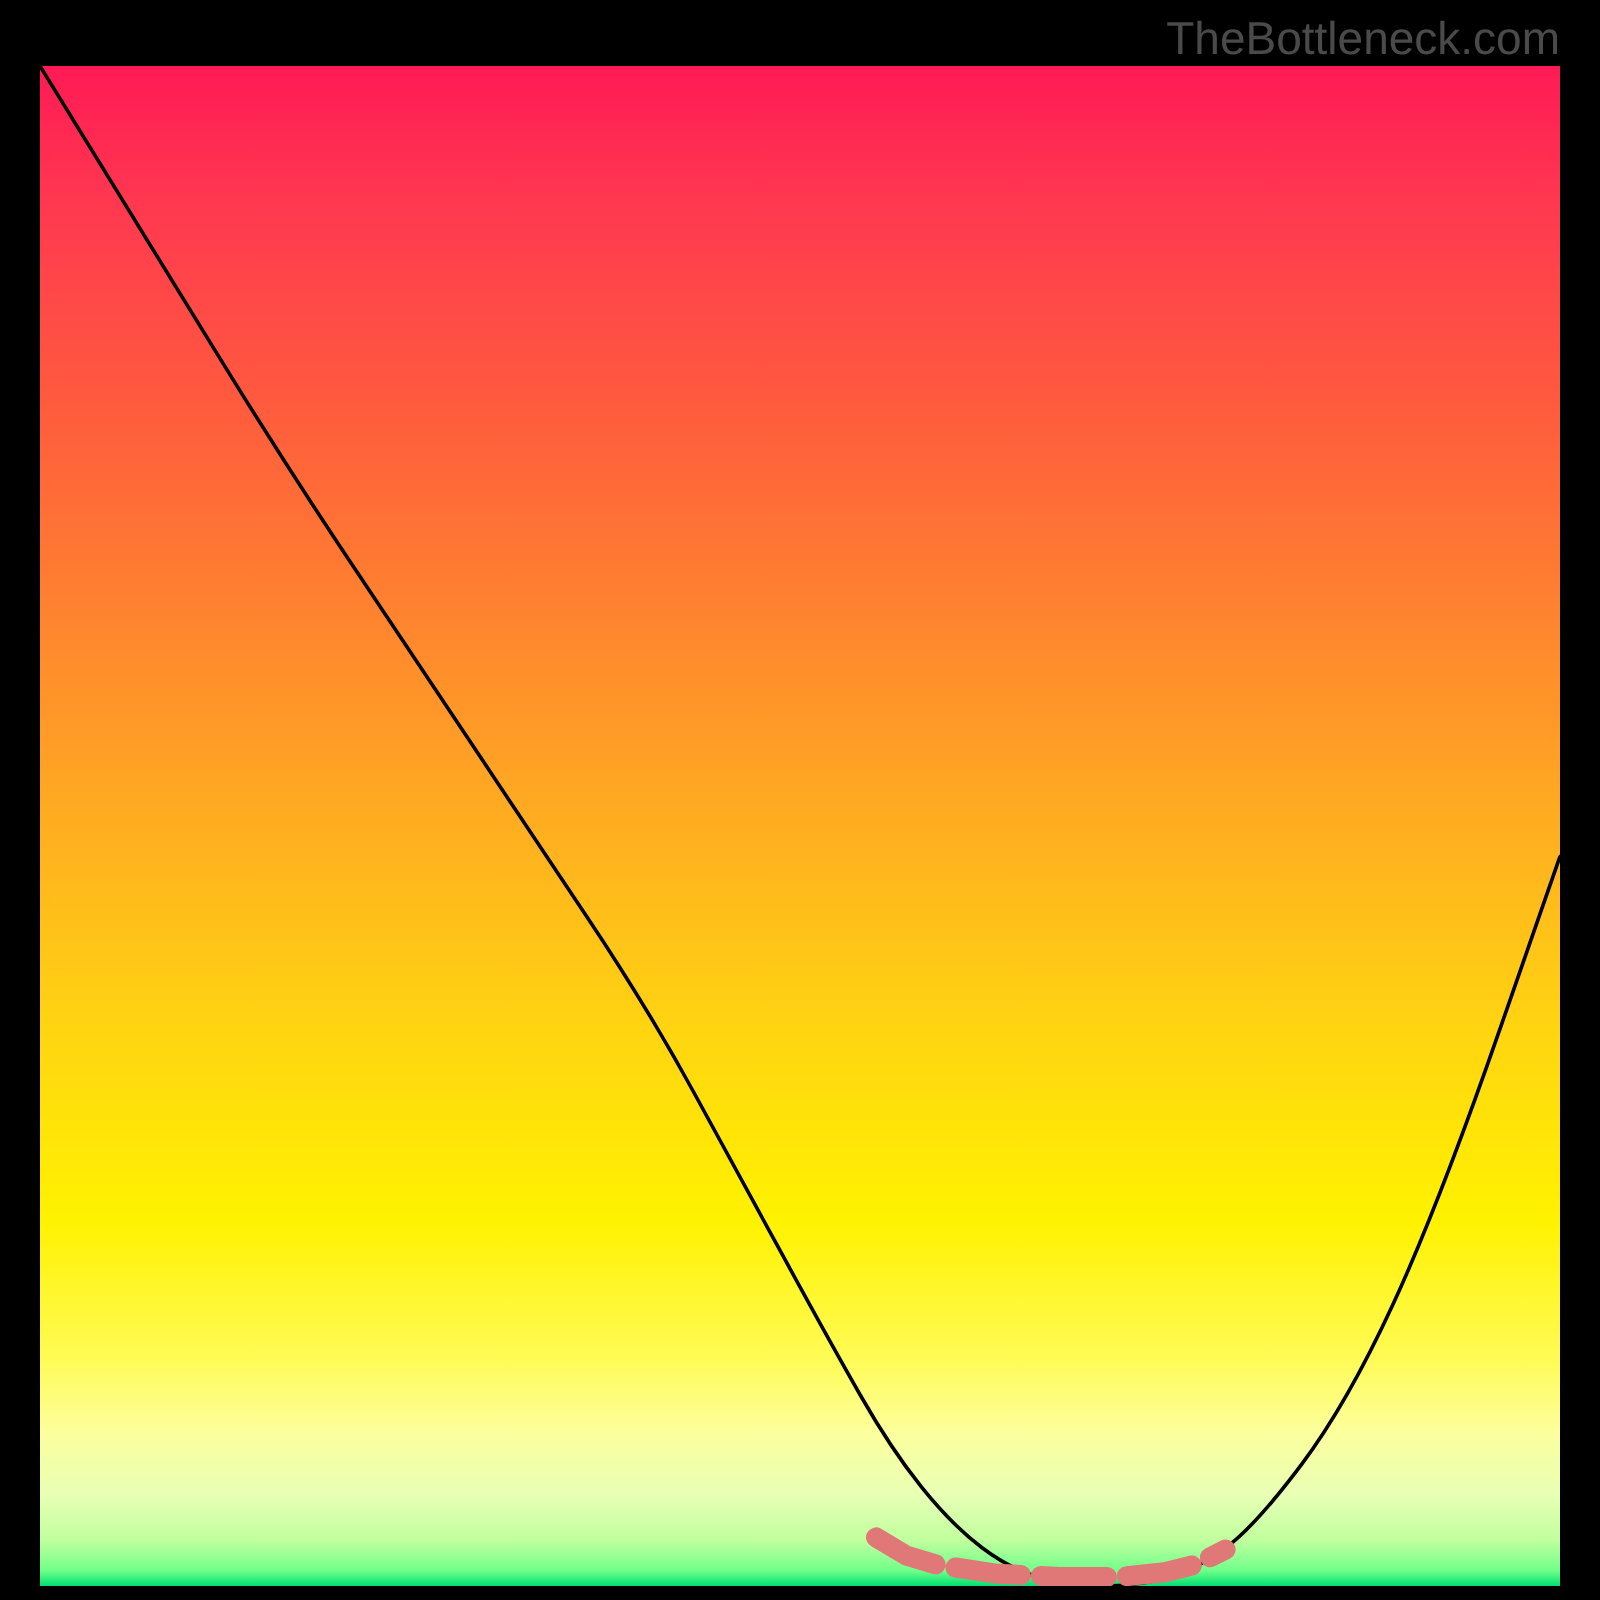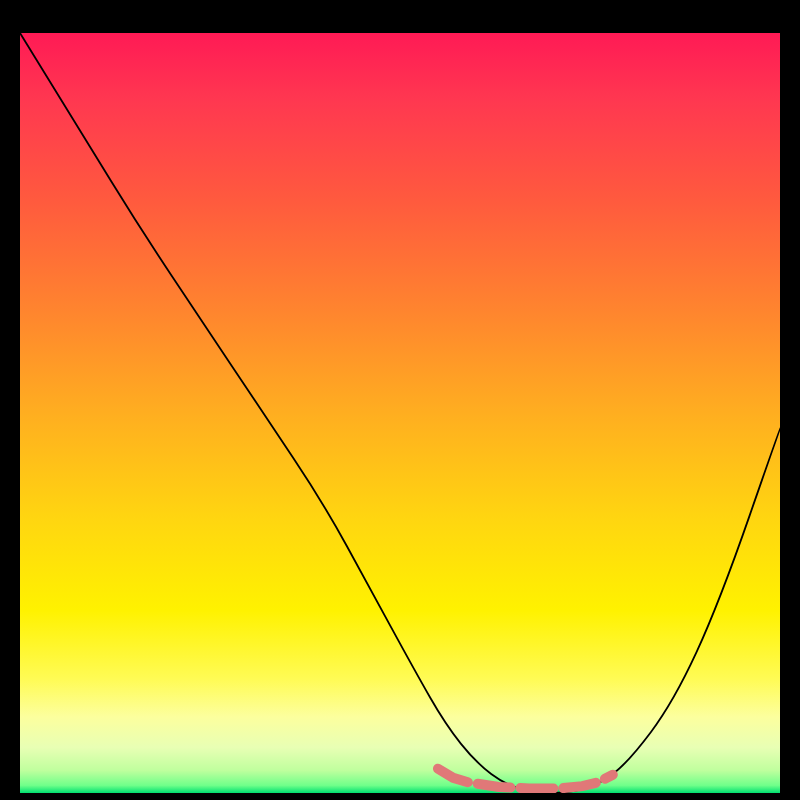--- a/index.html
+++ b/index.html
@@ -53,19 +53,20 @@
     top: 0;
     width: 760px;
     height: 760px;
     pointer-events: none;
   }
 </style>
 </head>
 <body>
 
 <div class="frame">
+  <div class="watermark">TheBottleneck.com</div>
   <div class="plot">
     <svg class="overlay" viewBox="0 0 760 760" preserveAspectRatio="none">
       <path id="curve-path" fill="none" stroke="#000000" stroke-width="1.8" stroke-linecap="round" stroke-linejoin="round" d="M 0 0 Q 60.800000000000004 98.79999999999995 91.2 148.2 Q 121.60000000000001 197.60000000000002 152 243.20000000000002 Q 182.4 288.8 212.8 334.4 Q 243.20000000000002 380 273.6 425.6 Q 304 471.2 326.8 513 Q 349.6 554.8 372.4 596.5999999999999 Q 395.2 638.4 410.4 665 Q 425.6 691.6 440.8 710.6 Q 456 729.6 471.20000000000005 741 Q 486.40000000000003 752.4 501.6 756.2 Q 516.8000000000001 760 532 760 Q 547.1999999999999 760 562.4 756.2 Q 577.6 752.4 592.8 741 Q 608 729.6 630.8 699.2 Q 653.6 668.8 676.4000000000001 619.4 Q 699.2 570 729.6 482.6 T 760 395.2"></path>
       <path id="segments-path" fill="none" stroke="#e07878" stroke-width="10" stroke-linecap="round" stroke-dasharray="33 10" d="M 418.00000000000006 735.68 L 433.2 744.8 L 448.4 749.36 L 478.8 753.92 L 509.20000000000005 755.44 L 539.6 755.44 L 562.4 753.16 L 577.6 749.36 L 592.8000000000001 741.76"></path>
     </svg>
   </div>
 </div>
 
 </body></html>

